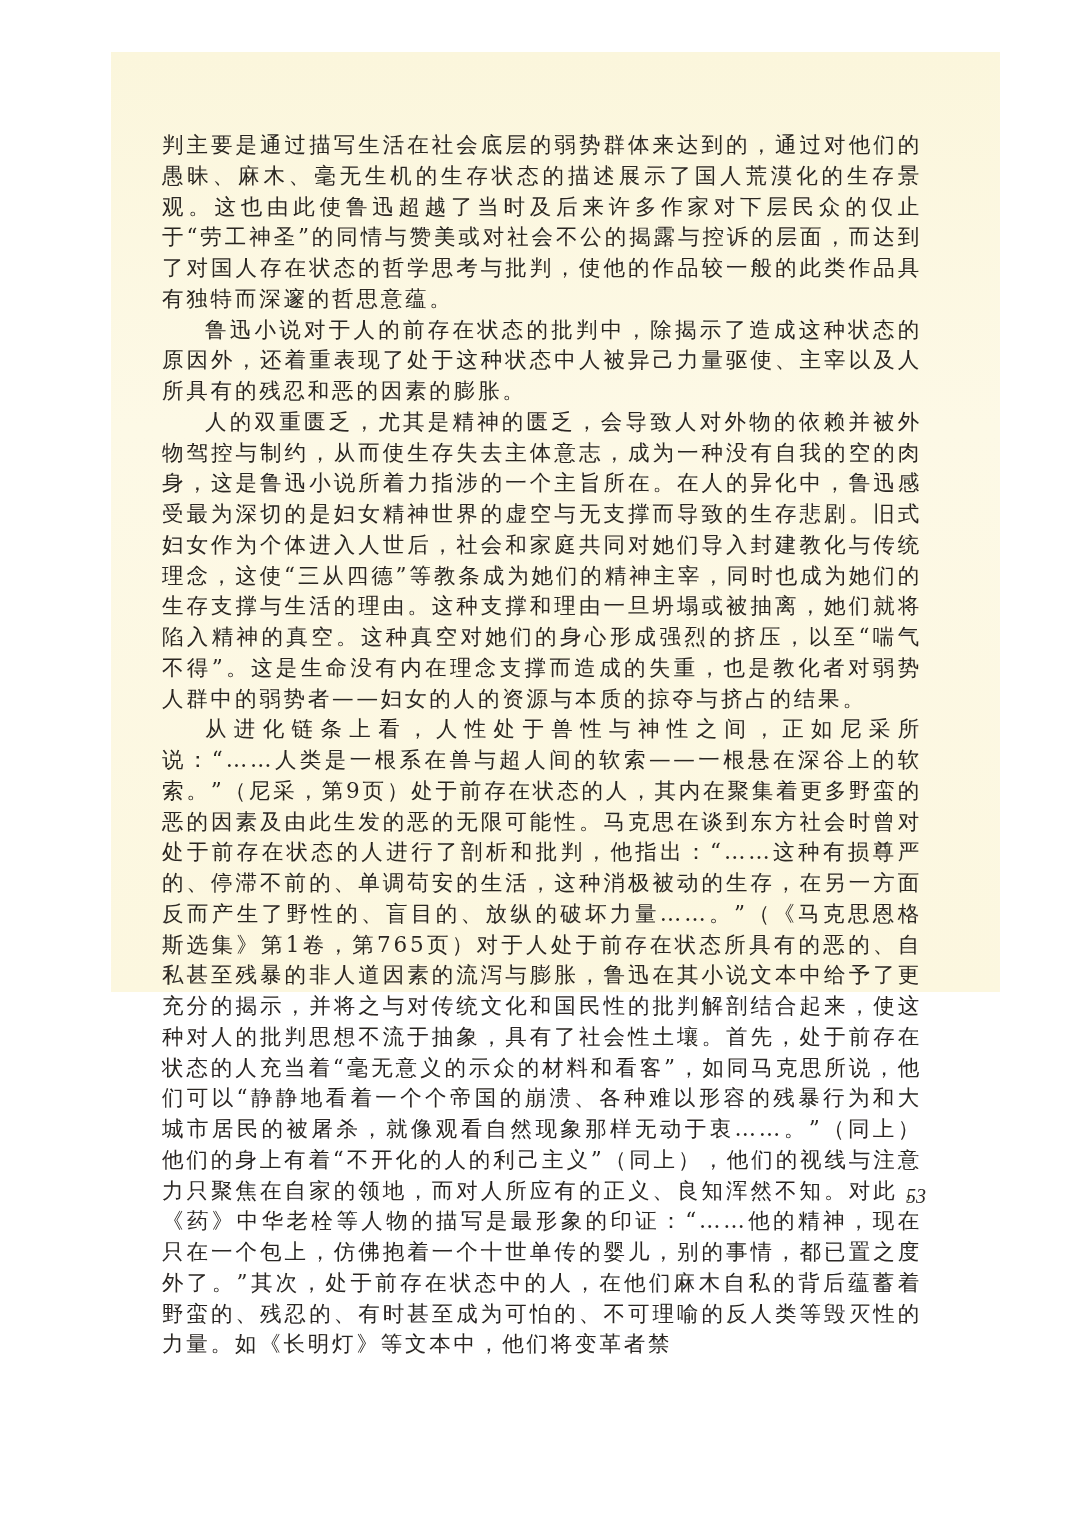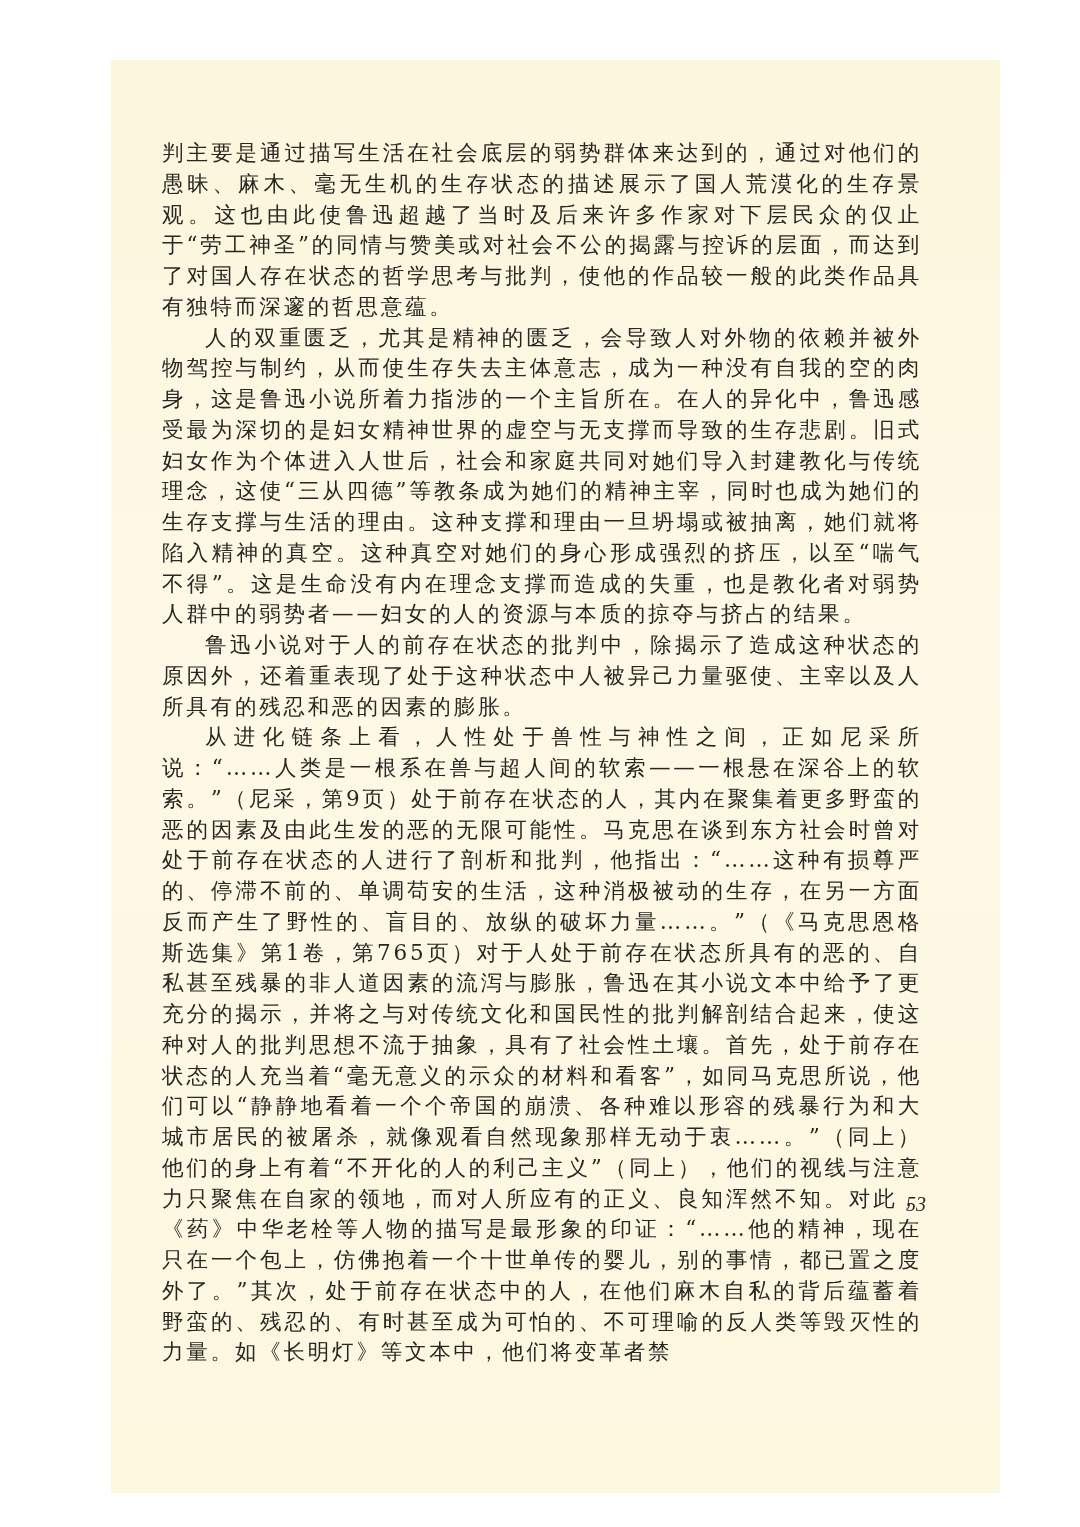--- a/index.html
+++ b/index.html
@@ -5,22 +5,22 @@
   html, body { margin: 0; padding: 0; }
   body {
     width: 1080px; height: 1527px;
     background: #ffffff;
     position: relative;
     overflow: hidden;
     font-family: "DejaVu Serif", "Liberation Serif", serif;
   }
   .page {
     position: absolute;
-    left: 111px; top: 60px;
-    width: 889px; height: 1433px;
+    left: 111px; top: 52px;
+    width: 889px; height: 940px;
     background: #fdf8e2;
     background-image: linear-gradient(180deg, #fbf6dc 0%, #fdf9e6 40%, #fcf7df 100%);
   }
   .text {
     position: absolute;
     left: 51px; top: 78px;
     width: 760px;
     color: #2a2622;
     font-size: 21.5px;
     line-height: 30.75px;
@@ -40,18 +40,18 @@
     font-size: 20px;
     color: #2a2622;
   }
 </style>
 </head>
 <body>
 
 <div class="page">
   <div class="text">
     <p>判主要是通过描写生活在社会底层的弱势群体来达到的，通过对他们的愚昧、麻木、毫无生机的生存状态的描述展示了国人荒漠化的生存景观。这也由此使鲁迅超越了当时及后来许多作家对下层民众的仅止于“劳工神圣”的同情与赞美或对社会不公的揭露与控诉的层面，而达到了对国人存在状态的哲学思考与批判，使他的作品较一般的此类作品具有独特而深邃的哲思意蕴。</p>
+    <p class="indent">鲁迅小说对于人的前存在状态的批判中，除揭示了造成这种状态的原因外，还着重表现了处于这种状态中人被异己力量驱使、主宰以及人所具有的残忍和恶的因素的膨胀。</p>
     <p class="indent">人的双重匮乏，尤其是精神的匮乏，会导致人对外物的依赖并被外物驾控与制约，从而使生存失去主体意志，成为一种没有自我的空的肉身，这是鲁迅小说所着力指涉的一个主旨所在。在人的异化中，鲁迅感受最为深切的是妇女精神世界的虚空与无支撑而导致的生存悲剧。旧式妇女作为个体进入人世后，社会和家庭共同对她们导入封建教化与传统理念，这使“三从四德”等教条成为她们的精神主宰，同时也成为她们的生存支撑与生活的理由。这种支撑和理由一旦坍塌或被抽离，她们就将陷入精神的真空。这种真空对她们的身心形成强烈的挤压，以至“喘气不得”。这是生命没有内在理念支撑而造成的失重，也是教化者对弱势人群中的弱势者——妇女的人的资源与本质的掠夺与挤占的结果。</p>
-    <p class="indent">鲁迅小说对于人的前存在状态的批判中，除揭示了造成这种状态的原因外，还着重表现了处于这种状态中人被异己力量驱使、主宰以及人所具有的残忍和恶的因素的膨胀。</p>
     <p class="indent">从进化链条上看，人性处于兽性与神性之间，正如尼采所说：“……人类是一根系在兽与超人间的软索——一根悬在深谷上的软索。”（尼采，第9页）处于前存在状态的人，其内在聚集着更多野蛮的恶的因素及由此生发的恶的无限可能性。马克思在谈到东方社会时曾对处于前存在状态的人进行了剖析和批判，他指出：“……这种有损尊严的、停滞不前的、单调苟安的生活，这种消极被动的生存，在另一方面反而产生了野性的、盲目的、放纵的破坏力量……。”（《马克思恩格斯选集》第1卷，第765页）对于人处于前存在状态所具有的恶的、自私甚至残暴的非人道因素的流泻与膨胀，鲁迅在其小说文本中给予了更充分的揭示，并将之与对传统文化和国民性的批判解剖结合起来，使这种对人的批判思想不流于抽象，具有了社会性土壤。首先，处于前存在状态的人充当着“毫无意义的示众的材料和看客”，如同马克思所说，他们可以“静静地看着一个个帝国的崩溃、各种难以形容的残暴行为和大城市居民的被屠杀，就像观看自然现象那样无动于衷……。”（同上）他们的身上有着“不开化的人的利己主义”（同上），他们的视线与注意力只聚焦在自家的领地，而对人所应有的正义、良知浑然不知。对此，《药》中华老栓等人物的描写是最形象的印证：“……他的精神，现在只在一个包上，仿佛抱着一个十世单传的婴儿，别的事情，都已置之度外了。”其次，处于前存在状态中的人，在他们麻木自私的背后蕴蓄着野蛮的、残忍的、有时甚至成为可怕的、不可理喻的反人类等毁灭性的力量。如《长明灯》等文本中，他们将变革者禁</p>
   </div>
   <div class="pnum">53</div>
 </div>
 
 </body></html>

